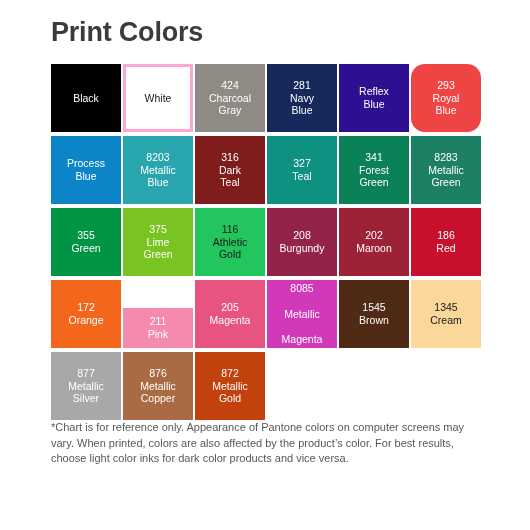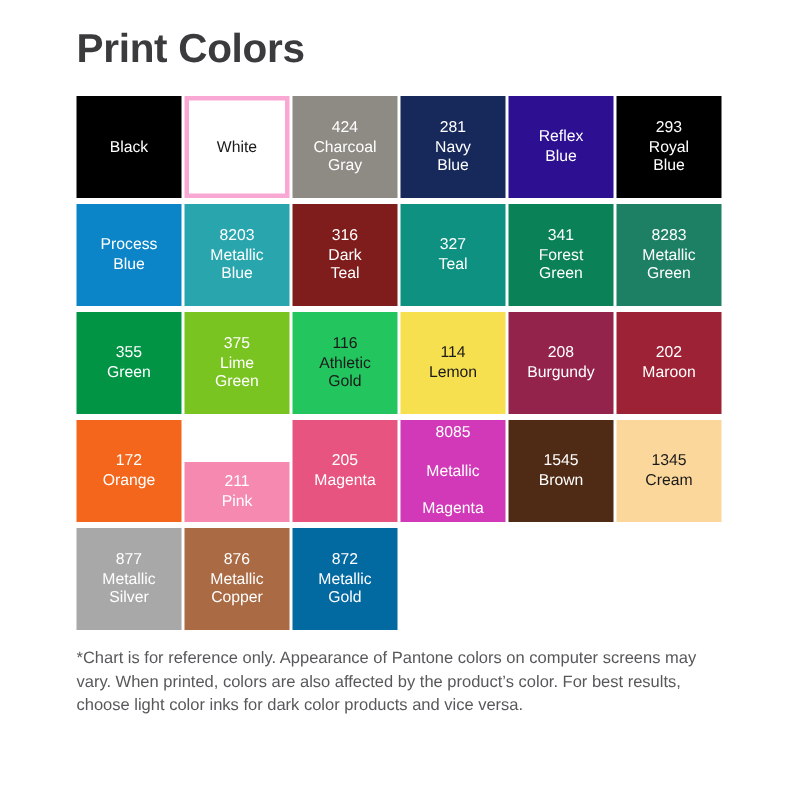--- a/index.html
+++ b/index.html
@@ -58,21 +58,21 @@
   }
   .swatch .code {
     display: block;
   }
   .swatch .name {
     display: block;
   }
   .footnote {
     position: absolute;
     left: 51px;
-    top: 432px;
+    top: 420px;
     width: 432px;
     font-size: 11px;
     line-height: 1.42;
     color: #58585b;
   }
 </style>
 </head>
 <body>
 
 <div class="page">
@@ -93,21 +93,21 @@
       </div>
       <div class="swatch" style="background: rgb(22, 41, 90); color: rgb(255, 255, 255);">
         <span class="code">281</span>
         <span class="name">Navy</span>
         <span class="name">Blue</span>
       </div>
       <div class="swatch" style="background: rgb(45, 15, 145); color: rgb(255, 255, 255);">
         <span class="name">Reflex</span>
         <span class="name">Blue</span>
       </div>
-      <div class="swatch" style="background: #000000; color: rgb(255, 255, 255);">
+      <div class="swatch" style="background: #ef4444; color: rgb(255, 255, 255); border-radius: 14px;">
         <span class="code">293</span>
         <span class="name">Royal</span>
         <span class="name">Blue</span>
       </div>
       <div class="swatch" style="background: rgb(11, 133, 200); color: rgb(255, 255, 255);">
         <span class="name">Process</span>
         <span class="name">Blue</span>
       </div>
       <div class="swatch" style="background: rgb(41, 165, 173); color: rgb(255, 255, 255);">
         <span class="code">8203</span>
@@ -140,32 +140,32 @@
       <div class="swatch" style="background: rgb(122, 196, 34); color: rgb(255, 255, 255);">
         <span class="code">375</span>
         <span class="name">Lime</span>
         <span class="name">Green</span>
       </div>
       <div class="swatch" style="background: #22c55e; color: rgb(26, 26, 26);">
         <span class="code">116</span>
         <span class="name">Athletic</span>
         <span class="name">Gold</span>
       </div>
-      <div class="swatch" style="background: rgb(247, 224, 79); color: rgb(26, 26, 26);">
-        <span class="code">114</span>
-        <span class="name">Lemon</span>
-      </div>
       <div class="swatch" style="background: rgb(148, 35, 75); color: rgb(255, 255, 255);">
         <span class="code">208</span>
         <span class="name">Burgundy</span>
       </div>
       <div class="swatch" style="background: rgb(158, 34, 53); color: rgb(255, 255, 255);">
         <span class="code">202</span>
         <span class="name">Maroon</span>
       </div>
+      <div class="swatch" style="background: rgb(200, 16, 46); color: rgb(255, 255, 255);">
+        <span class="code">186</span>
+        <span class="name">Red</span>
+      </div>
       <div class="swatch" style="background: rgb(244, 102, 28); color: rgb(255, 255, 255);">
         <span class="code">172</span>
         <span class="name">Orange</span>
       </div>
       <div class="swatch" style="background: rgb(245, 137, 176); color: rgb(255, 255, 255); margin-top: 28px;">
         <span class="code">211</span>
         <span class="name">Pink</span>
       </div>
       <div class="swatch" style="background: rgb(231, 84, 128); color: rgb(255, 255, 255);">
         <span class="code">205</span>
@@ -187,21 +187,21 @@
       <div class="swatch" style="background: rgb(168, 168, 168); color: rgb(255, 255, 255);">
         <span class="code">877</span>
         <span class="name">Metallic</span>
         <span class="name">Silver</span>
       </div>
       <div class="swatch" style="background: rgb(169, 106, 68); color: rgb(255, 255, 255);">
         <span class="code">876</span>
         <span class="name">Metallic</span>
         <span class="name">Copper</span>
       </div>
-      <div class="swatch" style="background: #0369a1; color: rgb(255, 255, 255);">
+      <div class="swatch" style="background: #c2410c; color: rgb(255, 255, 255);">
         <span class="code">872</span>
         <span class="name">Metallic</span>
         <span class="name">Gold</span>
       </div>
     </div>
 
   <div class="footnote">*Chart is for reference only. Appearance of Pantone colors on computer screens may vary. When printed, colors are also affected by the product’s color. For best results, choose light color inks for dark color products and vice versa.</div>
 
 </div>
 

